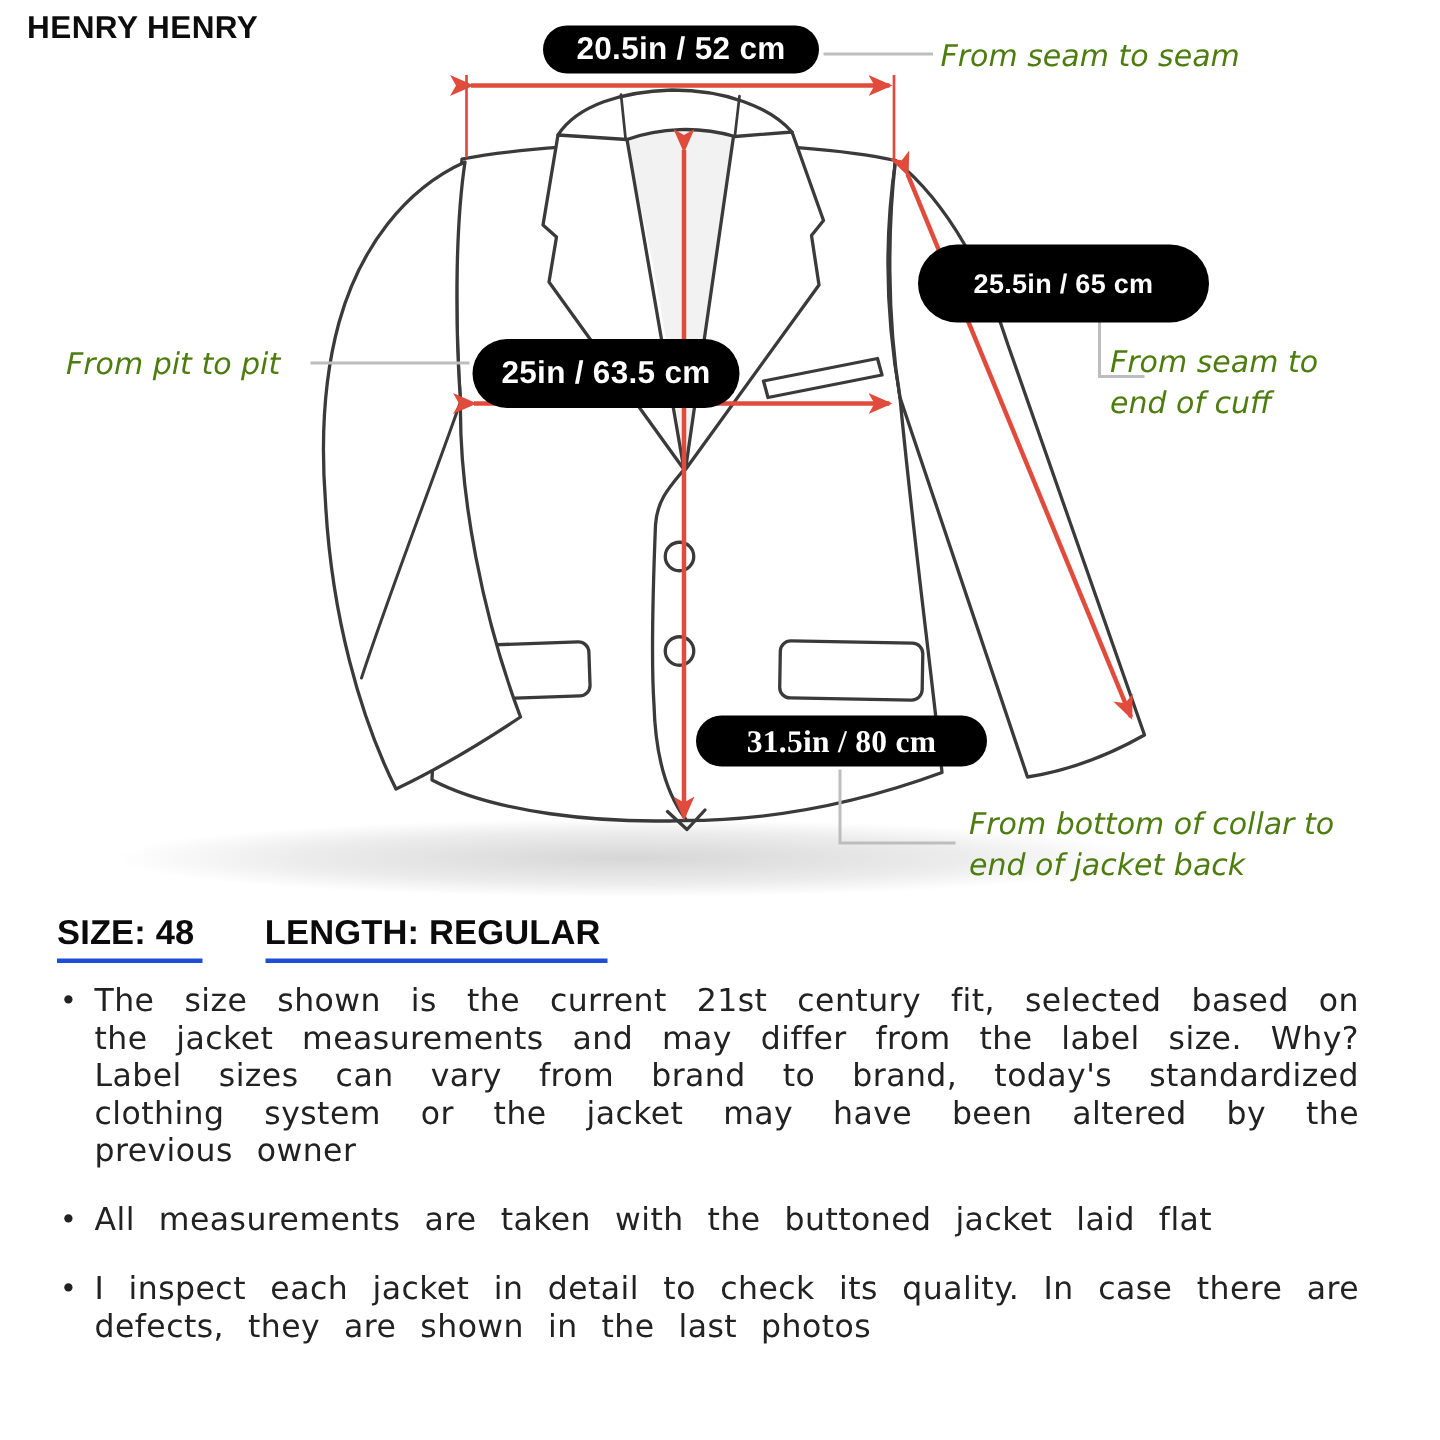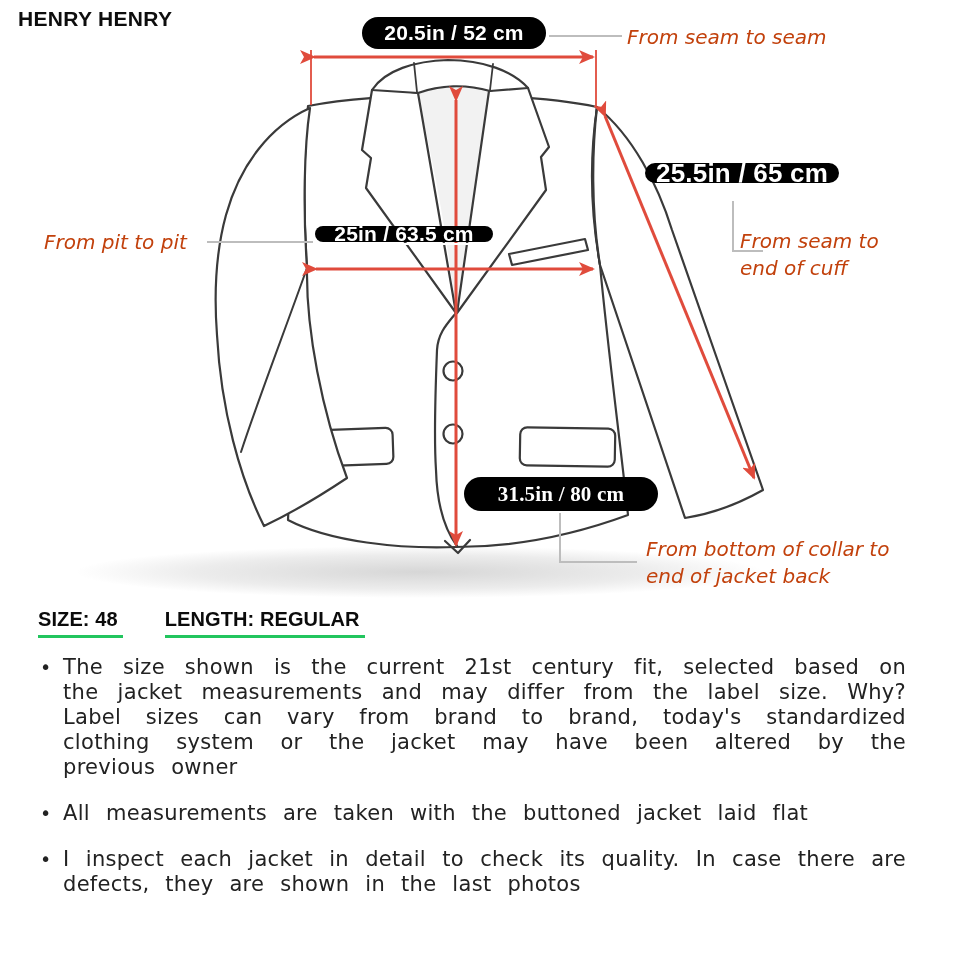--- a/index.html
+++ b/index.html
@@ -12,28 +12,28 @@
     letter-spacing:.3px;color:#0d0d0d;
   }
   .diagram-svg{position:absolute;left:0;top:0;}
   .badge{
     position:absolute;background:#000000;color:#ffffff;font-weight:bold;
     font-size:21px;border-radius:999px;display:flex;align-items:center;
     justify-content:center;letter-spacing:.2px;white-space:nowrap;
   }
   .callout-label{
     position:absolute;font-family:"DejaVu Sans",sans-serif;font-style:italic;
-    font-size:20px;line-height:27px;color:#c2410c;
+    font-size:20px;line-height:27px;color:#4d7c0f;
   }
   .fit-row{
     position:absolute;left:38px;top:608px;display:flex;gap:42px;align-items:flex-end;
   }
   .fit-item{
-    font-size:20px;font-weight:bold;color:#0b0b0b;letter-spacing:.1px;
-    padding:0 5px 4px 0;border-bottom:3px solid #22c55e;white-space:nowrap;
+    font-size:23px;font-weight:bold;color:#0b0b0b;letter-spacing:.1px;
+    padding:0 5px 4px 0;border-bottom:3px solid #1d4ed8;white-space:nowrap;
   }
   .notes{
     position:absolute;left:38px;top:655px;width:868px;margin:0;padding:0;
     list-style:none;font-family:"DejaVu Sans",sans-serif;font-size:21px;
     line-height:25px;letter-spacing:.3px;word-spacing:9px;color:#222222;
     text-align:justify;
   }
   .notes li{position:relative;padding-left:25px;margin-bottom:21px;}
   .notes li::before{
     content:"\2022";position:absolute;left:2px;top:0;font-size:19px;color:#222;
@@ -124,22 +124,22 @@
     <line x1="311" y1="50" x2="311" y2="105" stroke-width="1.8"></line>
     <line x1="596" y1="50" x2="596" y2="106" stroke-width="1.8"></line>
     <line x1="314" y1="57" x2="593" y2="57" stroke-width="3" marker-start="url(#ah)" marker-end="url(#ah)" transform="rotate(180 453.5 57) rotate(180 453.5 57)"></line>
     <line x1="456" y1="100" x2="456" y2="545" stroke-width="3" marker-start="url(#ah)" marker-end="url(#ah)"></line>
     <line x1="316" y1="269" x2="593" y2="269" stroke-width="3" marker-start="url(#ah)" marker-end="url(#ah)"></line>
     <line x1="605" y1="116" x2="754" y2="478" stroke-width="3" marker-start="url(#ah)" marker-end="url(#ah)"></line>
   </g>
 </svg>
 
 <div class="badge" style="left:362px;top:17px;width:184px;height:32px;">20.5in / 52 cm</div>
-<div class="badge" style="left:645px;top:163px;width:194px;height:20px;font-size:26px;">25.5in / 65 cm</div>
-<div class="badge" style="left:315px;top:226px;width:178px;height:16px;text-decoration:underline;">25in / 63.5 cm</div>
+<div class="badge" style="left:612px;top:163px;width:194px;height:52px;font-size:18px;">25.5in / 65 cm</div>
+<div class="badge" style="left:315px;top:226px;width:178px;height:46px;">25in / 63.5 cm</div>
 <div class="badge" style="left:464px;top:477px;width:194px;height:34px;font-family:Liberation Serif, serif;">31.5in / 80 cm</div>
 
 <div class="callout-label" style="left:627px;top:24px;white-space:nowrap;">From seam to seam</div>
 <div class="callout-label" style="left:740px;top:228px;width:152px;">From seam to end of cuff</div>
 <div class="callout-label" style="left:44px;top:229px;white-space:nowrap;">From pit to pit</div>
 <div class="callout-label" style="left:646px;top:536px;width:248px;">From bottom of collar to end of jacket back</div>
 
 <div class="fit-row">
   <div class="fit-item">SIZE: 48</div>
   <div class="fit-item">LENGTH: REGULAR</div>

